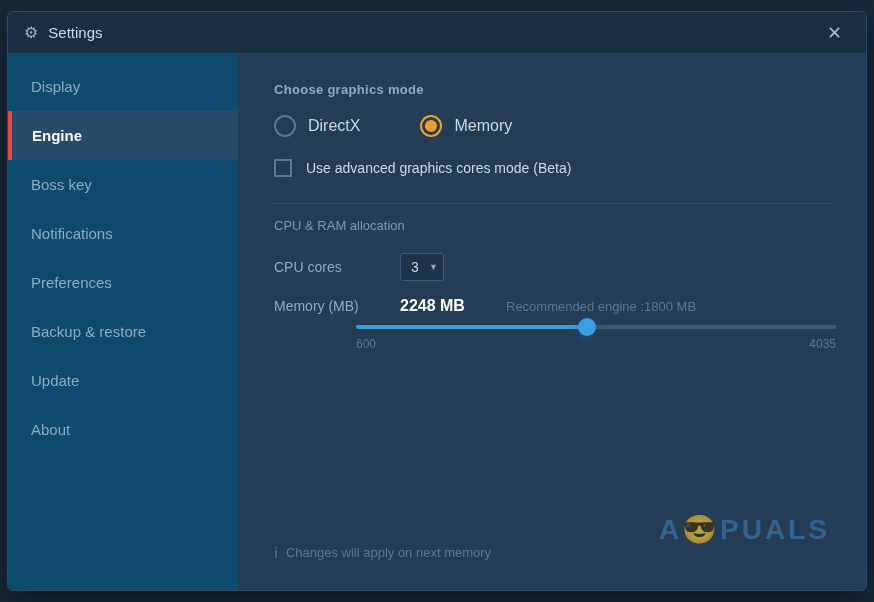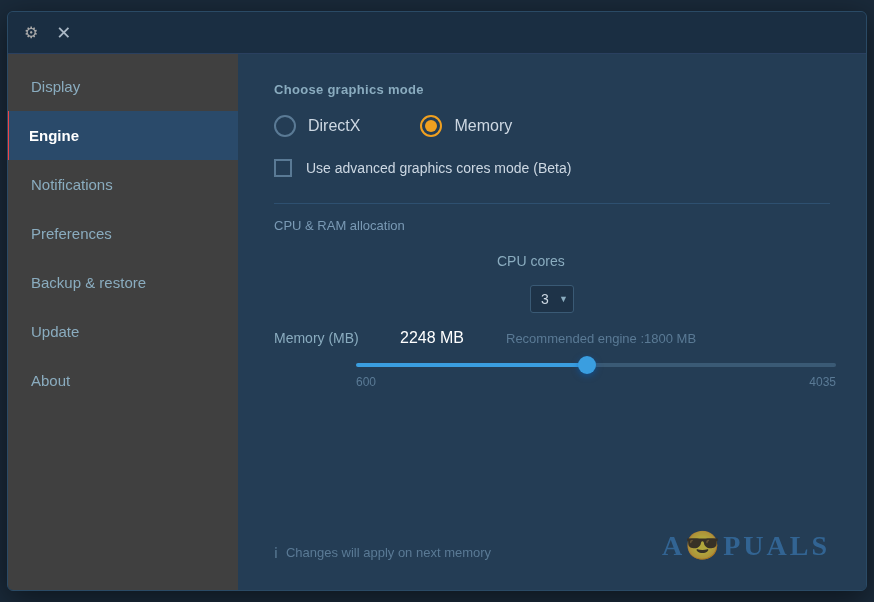--- a/index.html
+++ b/index.html
@@ -49,37 +49,37 @@
       padding: 4px 8px;
       border-radius: 3px;
     }
     .body {
       display: flex;
       flex: 1;
       overflow: hidden;
     }
     .sidebar {
       width: 230px;
-      background: #404040;
+      background: #0c4a6e;
       flex-shrink: 0;
       padding-top: 8px;
     }
     .sidebar-item {
       padding: 16px 20px;
       color: #8aacbf;
       font-size: 15px;
       cursor: pointer;
       border-left: 3px solid transparent;
       transition: background 0.15s;
     }
     .sidebar-item.active {
       background: #2a4a6a;
       color: #ffffff;
       font-weight: 600;
-      border-left: 1px solid #ef4444;
+      border-left: 4px solid #ef4444;
     }
     .content {
       flex: 1;
       background: #243d55;
       padding: 28px 36px;
       overflow-y: auto;
     }
     .section-title {
       color: #8aacbf;
       font-size: 13px;
@@ -147,21 +147,20 @@
       margin-bottom: 20px;
       padding-top: 4px;
       border-top: 1px solid #2e5070;
       padding-top: 14px;
     }
     .form-row {
       display: flex;
       align-items: center;
       margin-bottom: 16px;
       gap: 16px;
-      flex-direction: column;
     }
     .form-label {
       color: #8aacbf;
       font-size: 14px;
       width: 110px;
       flex-shrink: 0;
     }
     .select-box {
       background: #1e3348;
       border: 1px solid #3a5a75;
@@ -185,26 +184,26 @@
       top: 50%;
       transform: translateY(-50%);
       color: #8aacbf;
       font-size: 9px;
       pointer-events: none;
     }
     .memory-row {
       display: flex;
       align-items: center;
       gap: 16px;
-      margin-bottom: 16px;
+      margin-bottom: 10px;
     }
     .memory-value {
       color: #ffffff;
       font-size: 16px;
-      font-weight: 400;
+      font-weight: 700;
       width: 90px;
     }
     .memory-recommended {
       color: #5a7a95;
       font-size: 13px;
     }
     .slider-container {
       margin-left: 82px;
       margin-bottom: 4px;
       position: relative;
@@ -269,31 +268,35 @@
       border: none;
     }
   </style>
 </head>
 <body>
 
 <div class="window">
 
   <div class="titlebar">
     <span class="titlebar-icon">⚙</span>
+    <span class="titlebar-title">Settings</span>
     <span class="titlebar-close">✕</span>
   </div>
 
   <div class="body">
 
     <div class="sidebar">
       <div class="sidebar-item">
         <span>Display</span>
       </div>
       <div class="sidebar-item active">
         <span>Engine</span>
+      </div>
+      <div class="sidebar-item">
+        <span>Boss key</span>
       </div>
       <div class="sidebar-item">
         <span>Notifications</span>
       </div>
       <div class="sidebar-item">
         <span>Preferences</span>
       </div>
       <div class="sidebar-item">
         <span>Backup &amp; restore</span>
       </div>
@@ -354,21 +357,21 @@
             <span class="slider-label">600</span>
             <span class="slider-label">4035</span>
           </div>
         </div>
 
         <div class="footer">
           <span class="footer-icon">ℹ</span>
           <span class="footer-text">Changes will apply on next memory</span>
         </div>
 
-        <div style="position: absolute; bottom: 0; right: 0; display: flex; align-items: center; gap: 2px; font-family: Liberation Serif, serif;">
+        <div style="position: absolute; bottom: 16px; right: 0; display: flex; align-items: center; gap: 2px;">
           <span style="color: #3a7ab5; font-size: 28px; font-weight: 900; letter-spacing: 3px; opacity: 0.65;">
             A<span style="color:#4aaa40; font-size:28px;">😎</span>PUALS
           </span>
         </div>
 
       </div>
     </div>
   </div>
 </div>
 

